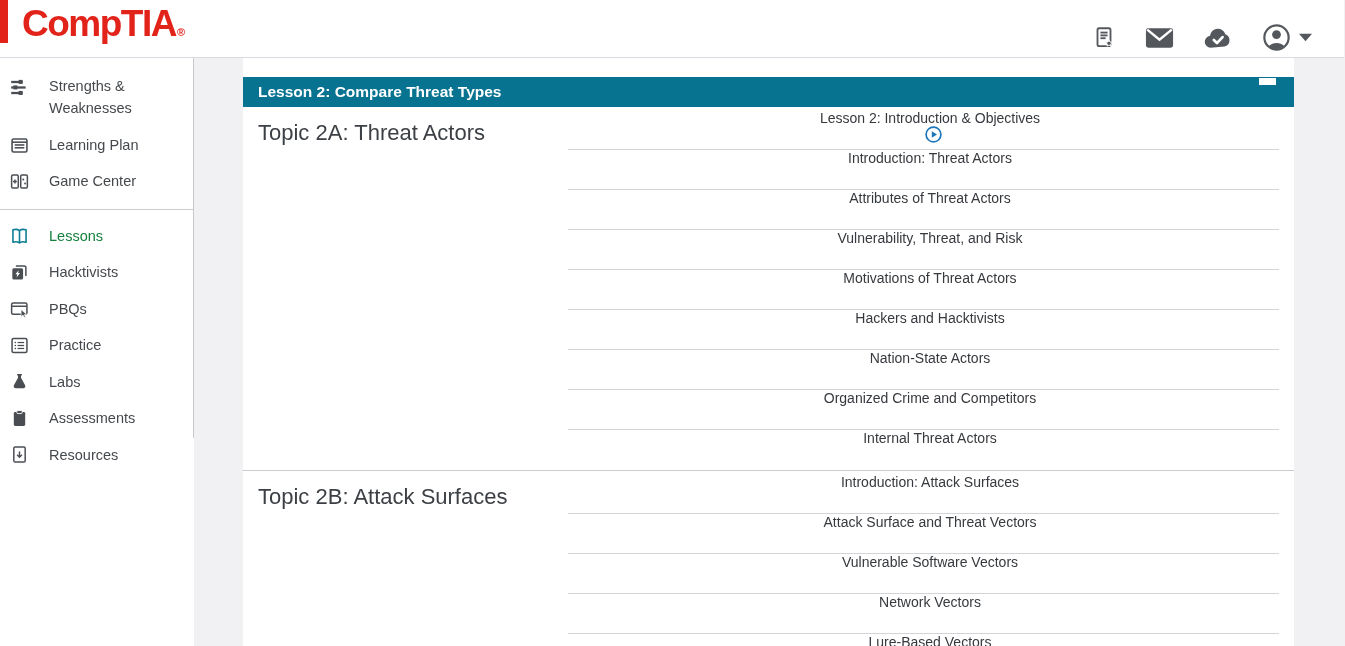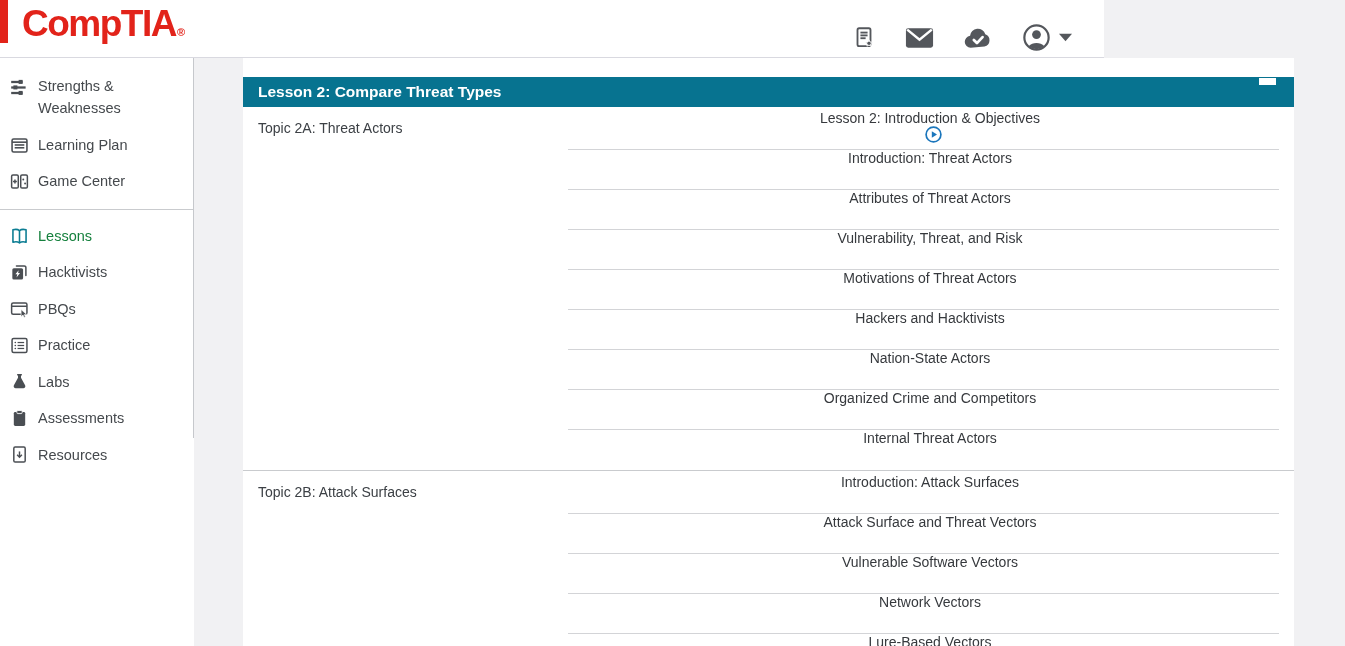--- a/index.html
+++ b/index.html
@@ -1,55 +1,55 @@
 <!DOCTYPE html>
 <html><head>
 <meta charset="utf-8">
 <style>
   * { margin:0; padding:0; box-sizing:border-box; }
   html,body { width:1345px; height:646px; }
   body { font-family:"Liberation Sans", sans-serif; background:#f1f1f3; }
   .screen { position:relative; width:1345px; height:646px; overflow:hidden; background:#f1f1f3; }
 
   
-  .app-header { position:absolute; left:0; top:0; width:1104px; height:58px;
+  .app-header { position:absolute; left:0; top:0; width:1344px; height:58px;
     background:#ffffff; border-bottom:1px solid #d9d9e0; z-index:5; }
   .brand-accent { position:absolute; left:0; top:0; width:8px; height:43px; background:#e2231a; }
   .logo { position:absolute; left:22px; top:3px; color:#e2231a; font-weight:bold;
     font-size:37px; letter-spacing:-1.5px; cursor:pointer; }
   .logo .reg { font-size:11px; vertical-align:baseline; margin-left:1px; }
   .header-icons { position:absolute; right:32px; top:22px; display:flex; align-items:center; gap:27px; }
   .hicon { color:#54575c; cursor:pointer; display:flex; align-items:center; }
   .hicon svg { display:block; }
   .account-group { display:flex; align-items:center; gap:7px; cursor:pointer; color:#54575c; }
 
   
   .sidebar { position:absolute; left:0; top:58px; width:194px; height:588px; background:#ffffff; }
   .sidebar-border { position:absolute; left:193px; top:58px; width:1px; height:380px; background:#c6c8cc; z-index:6; }
   .nav { padding-top:10px; }
-  .side-item { display:flex; align-items:center; gap:8px; padding:7px 8px 7px 9px;
+  .side-item { display:flex; align-items:center; gap:19px; padding:7px 8px 7px 9px;
     font-size:14.5px; color:#45494d; cursor:pointer; line-height:1.55; }
   .side-item svg { width:21px; height:21px; flex:none; }
   .side-item.two-line { align-items:flex-start; }
   .side-item.two-line svg { margin-top:2px; }
   .side-item.two-line .side-label { max-width:112px; }
   .side-item.active { color:#15803d; }
   .nav-sep { border-top:1px solid #c9cbce; margin:9px 0 8px 0; }
 
   
   .main-panel { position:absolute; left:243px; top:58px; width:1051px; height:588px; background:#ffffff; }
   .lesson-bar { margin-top:19px; height:30px; background:#077390; color:#ffffff;
     display:flex; align-items:center; padding-left:15px; font-size:15.5px;
     font-weight:bold; position:relative; }
   .collapse-btn { position:absolute; right:18px; top:1px; width:17px; height:7px;
     background:#ffffff; cursor:pointer; }
   .topic-section { display:flex; }
   .topic-section.bordered { border-top:1px solid #c9cbce; }
   .topic-title { width:325px; min-width:325px; padding:13px 10px 0 15px;
-    font-size:14px; color:#3c4045; }
+    font-size:22px; color:#3c4045; }
   .topic-items { flex:1; margin-right:15px; padding-top:3px; }
   .lesson-row { height:40px; display:flex; align-items:center; padding-left:13px;
     font-size:14px; color:#36393d; border-bottom:1px solid #d3d4d7; cursor:pointer;flex-direction:column; }
   .lesson-row:last-child { border-bottom:none; }
   .play-icon { margin-left:7px; color:#1b76bc; display:flex; }
 </style>
 </head>
 <body>
 
 <div class="screen">

